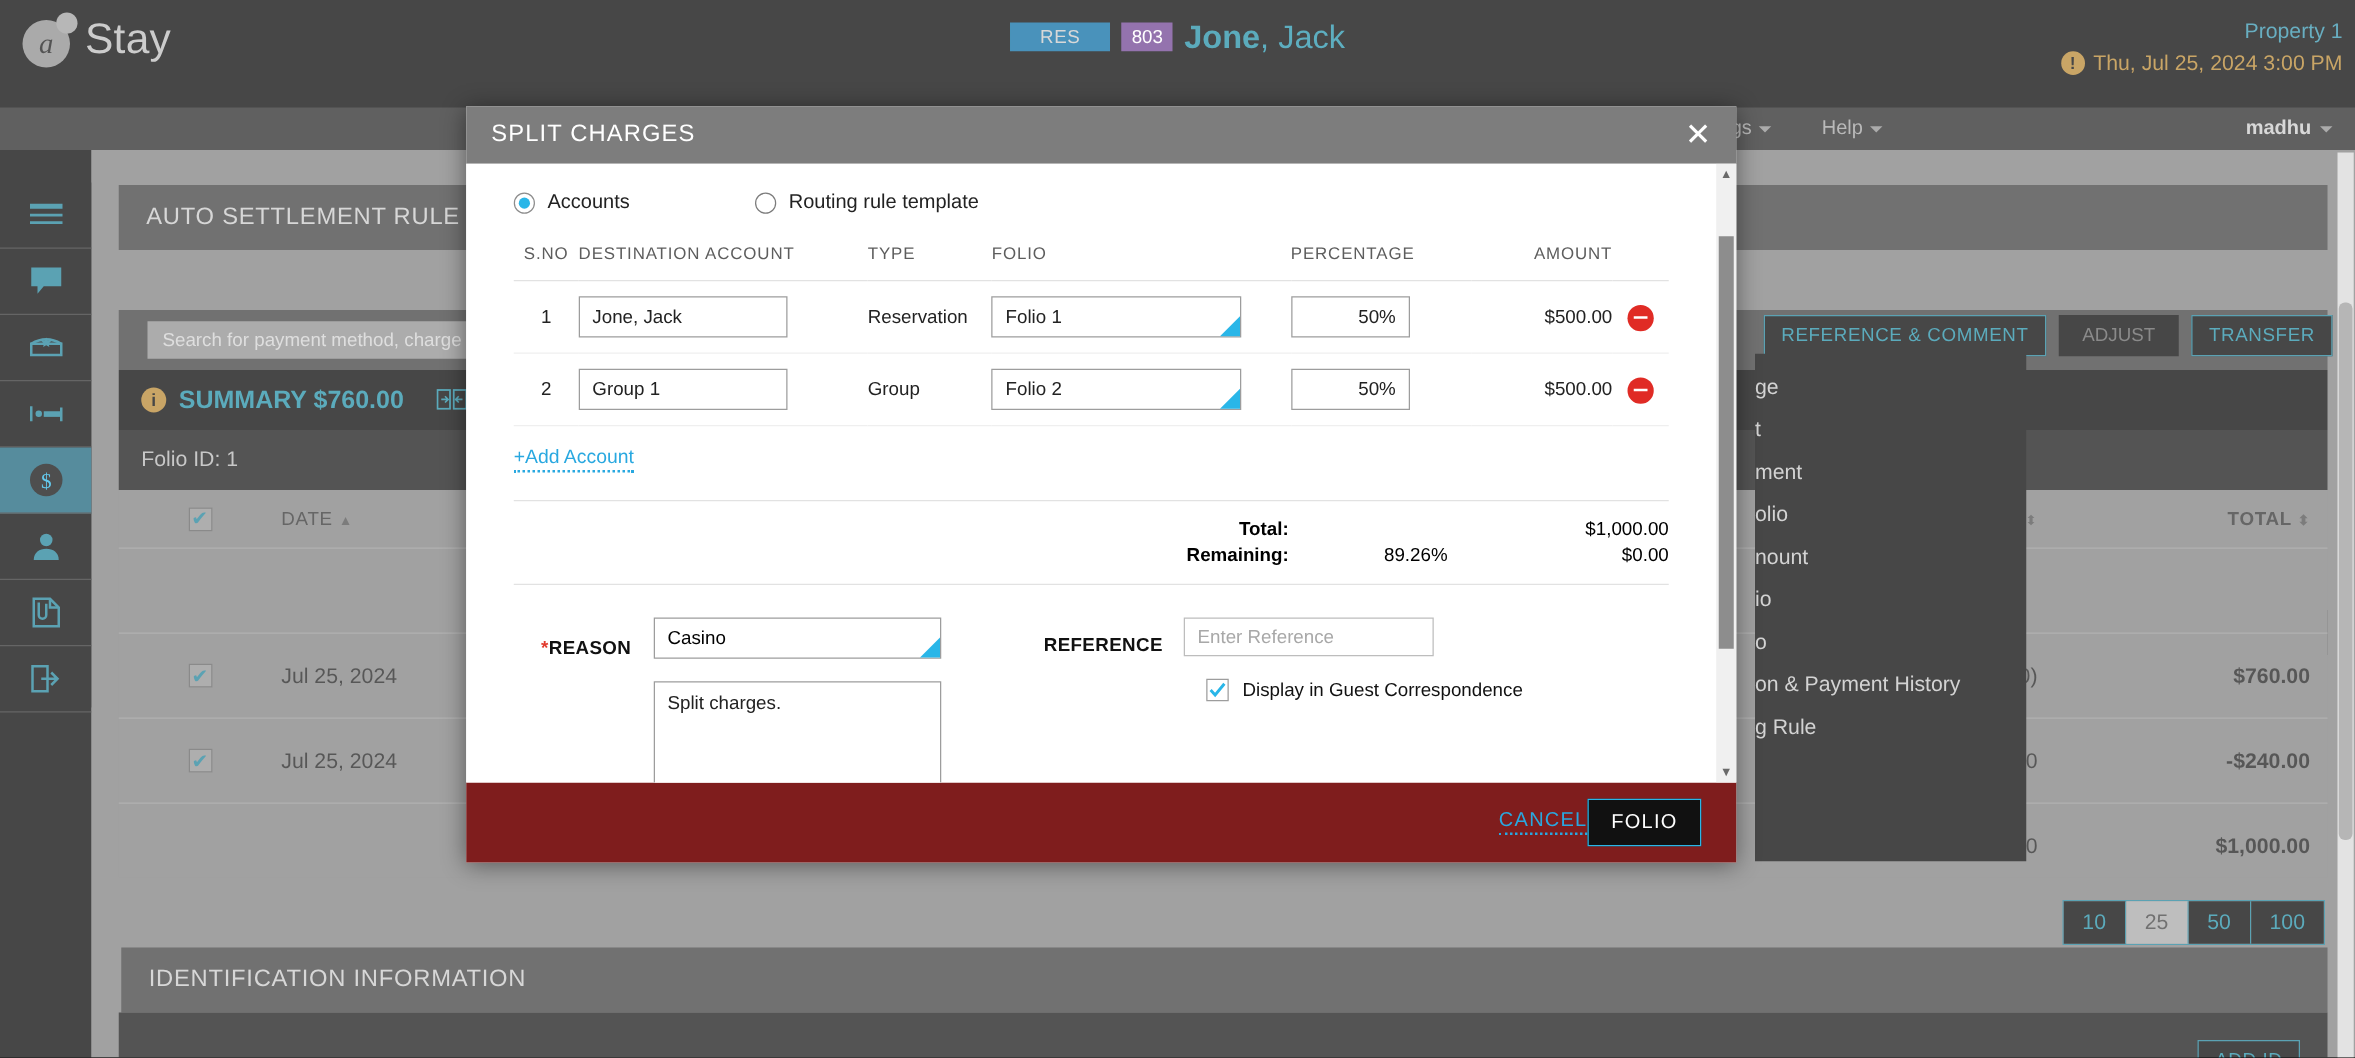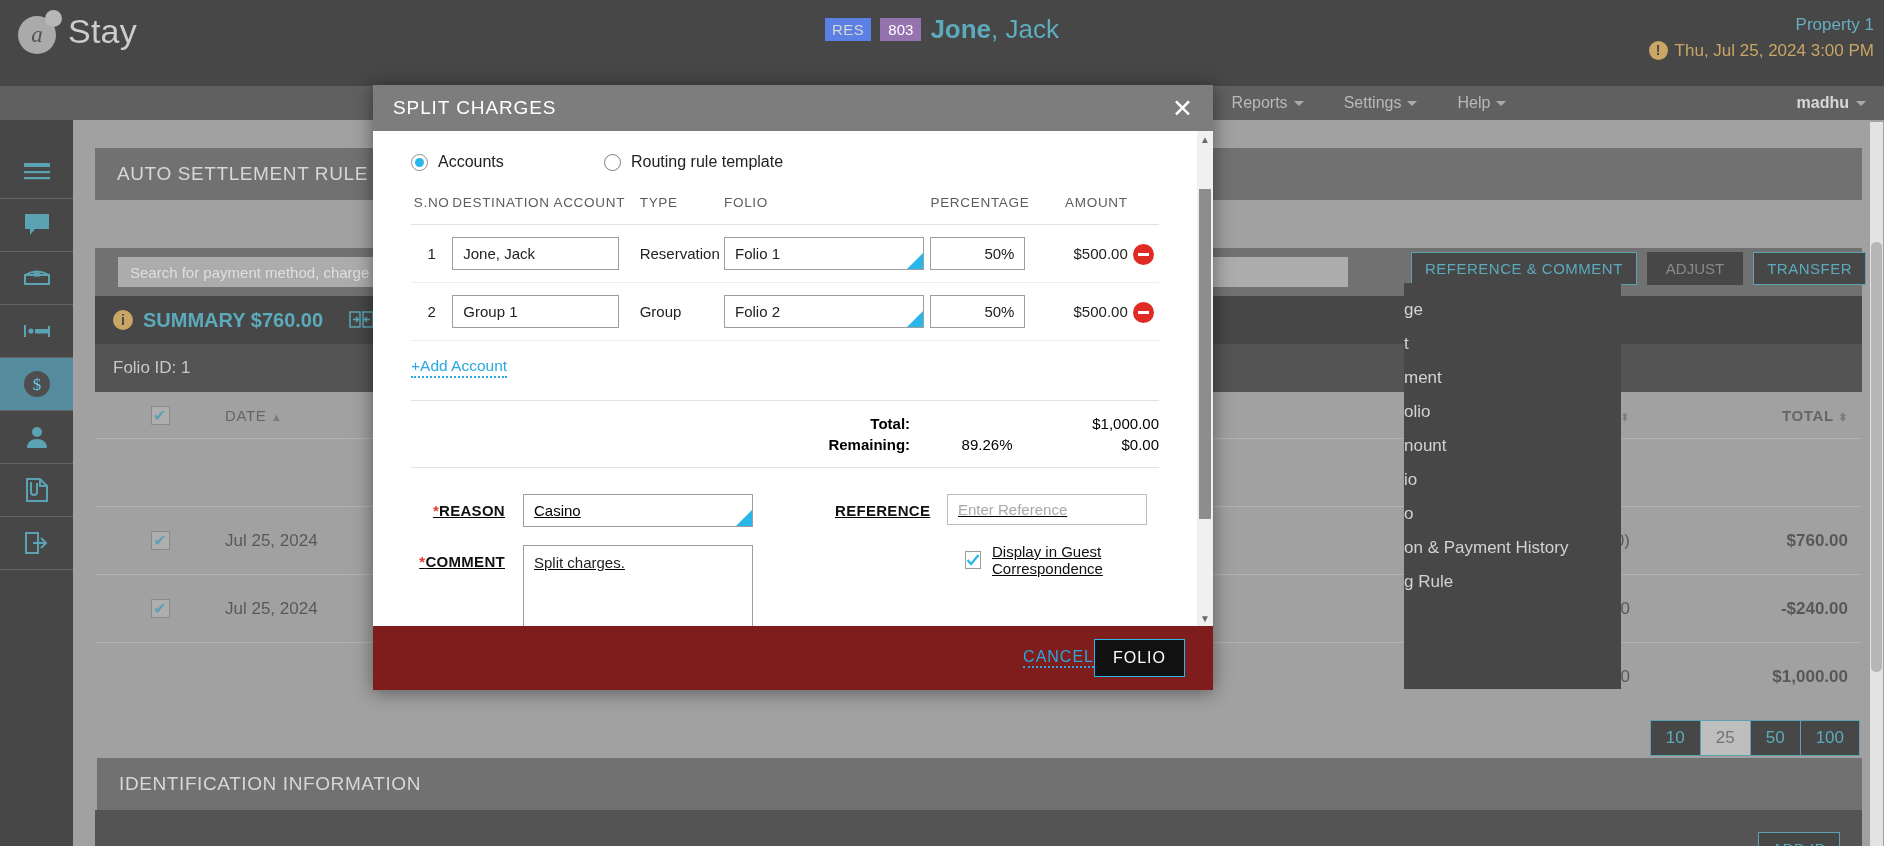--- a/index.html
+++ b/index.html
@@ -31,22 +31,22 @@
     position: absolute; left: 27px; top: 2px; width: 17px; height: 17px;
     border-radius: 50%; background: #9c9c9c;
   }
   .logo-text { font-size: 34px; color: #b9b9b9; margin-left: 4px; letter-spacing: .2px; }
 
   .res-block {
     position: absolute; left: 50%; top: 14px; transform: translateX(-50%);
     display: flex; align-items: center; gap: 9px; white-space: nowrap;
   }
   .tag-res {
-    background: #1d4ed8; color: #c9c9c9; font-size: 15px;
-    padding: 3px 7px; letter-spacing: .5px; text-align: right;
+    background: #0369a1; color: #c9c9c9; font-size: 15px;
+    padding: 3px 24px; letter-spacing: .5px; text-align: right;
   }
   .tag-room {
     background: #6b3d8f; color: #fff; font-size: 15px; padding: 3px 8px;
   }
   .guest-name { font-size: 26px; color: #1f8fa8; }
   .guest-name b { color: #1d8ba3; font-weight: bold; }
 
   .topright {
     position: absolute; right: 10px; top: 12px; text-align: right; line-height: 1.5;
   }
@@ -156,21 +156,21 @@
     border-left: 17px solid transparent; border-bottom: 17px solid #1d7f96;
   }
   .scroll-track {
     position: absolute; right: 1px; top: 122px; width: 13px; height: 724px; background: #d8d8d8;
   }
   .scroll-thumb { position: absolute; left: 1px; top: 120px; width: 11px; height: 430px; background: #9a9a9a; border-radius: 5px; }
 
   
   .overlay { position: absolute; inset: 0; background: rgba(255,255,255,0.28); }
   .modal {
-    position: absolute; left: 373px; top: 85px; width: 840px; height: 605px;
+    position: absolute; left: 373px; top: 85px; width: 1016px; height: 605px;
     background: #fff; box-shadow: 0 2px 18px rgba(0,0,0,.45);
     display: flex; flex-direction: column;
   }
   .modal-head {
     height: 46px; background: #7d7d7d; color: #fff; display: flex; align-items: center;
     justify-content: space-between; padding: 0 20px;
   }
   .modal-title { font-size: 19px; letter-spacing: .9px; }
   .modal-close { color: #fff; font-size: 25px; line-height: 1; cursor: pointer; font-weight: 300; }
   .modal-body { position: relative; flex: 1; overflow: hidden; background: #fff; }
@@ -223,21 +223,21 @@
   .totals { margin-top: 22px; border-top: 1px solid #e2e2e2; border-bottom: 1px solid #e2e2e2; padding: 12px 0; }
   .totals table { width: 100%; border-collapse: collapse; font-size: 15px; }
   .totals td { padding: 2px 0; }
   .t-lbl { text-align: right; width: 520px; font-weight: bold; }
   .t-pct { text-align: right; width: 115px; padding-right: 10px !important; }
   .t-amt { text-align: right; width: 140px; }
 
   .form-grid { display: flex; margin-top: 26px; }
   .form-left { width: 400px; }
   .form-right { flex: 1; padding-left: 24px; }
-  .frow { display: flex; align-items: flex-start; margin-bottom: 18px; text-decoration: underline; }
+  .frow { display: flex; align-items: flex-end; margin-bottom: 18px; }
   .flbl { width: 112px; text-align: right; padding-right: 18px; font-size: 15px; color: #111; font-weight: bold; letter-spacing: .3px; padding-top: 8px; }
   .flbl .req { color: #e23b2e; }
   .flbl.rref { font-weight: bold; }
   .ta {
     width: 230px; height: 110px; border: 1px solid #9d9d9d; font-size: 15px;
     padding: 8px 10px; resize: none; font-family: "Liberation Sans", sans-serif; color: #222;
   }
   .dd-reason { width: 230px; }
   .inp-ref { width: 200px; height: 31px; border: 1px solid #bdbdbd; padding: 0 10px; font-size: 15px; font-family: "Liberation Sans", sans-serif; }
   .inp-ref::placeholder { color: #a8a8a8; }

